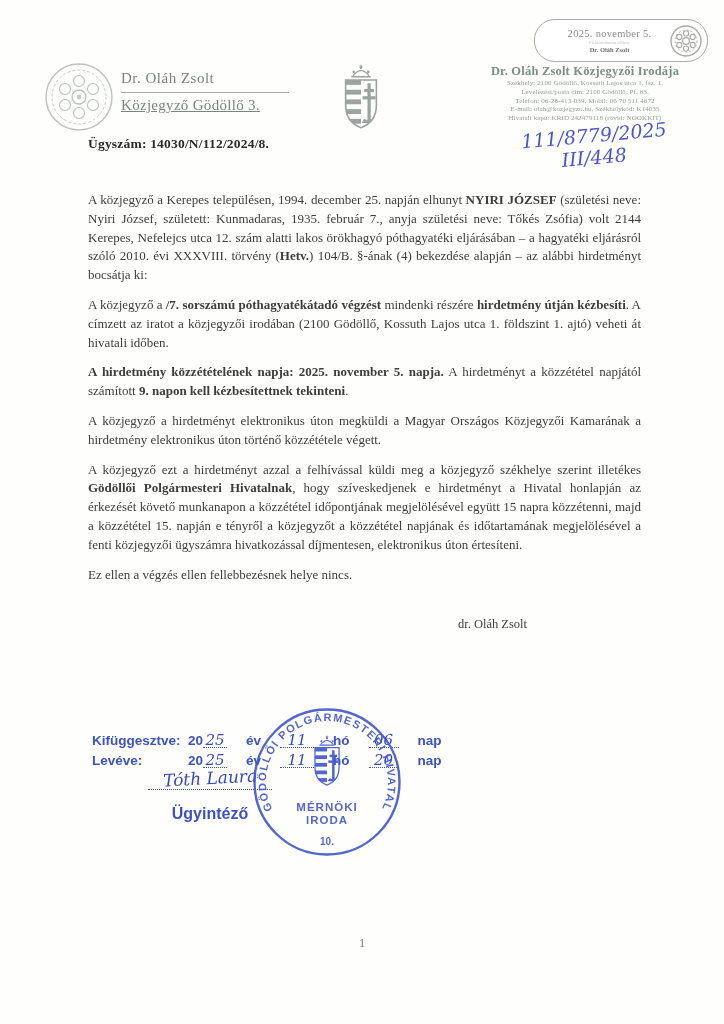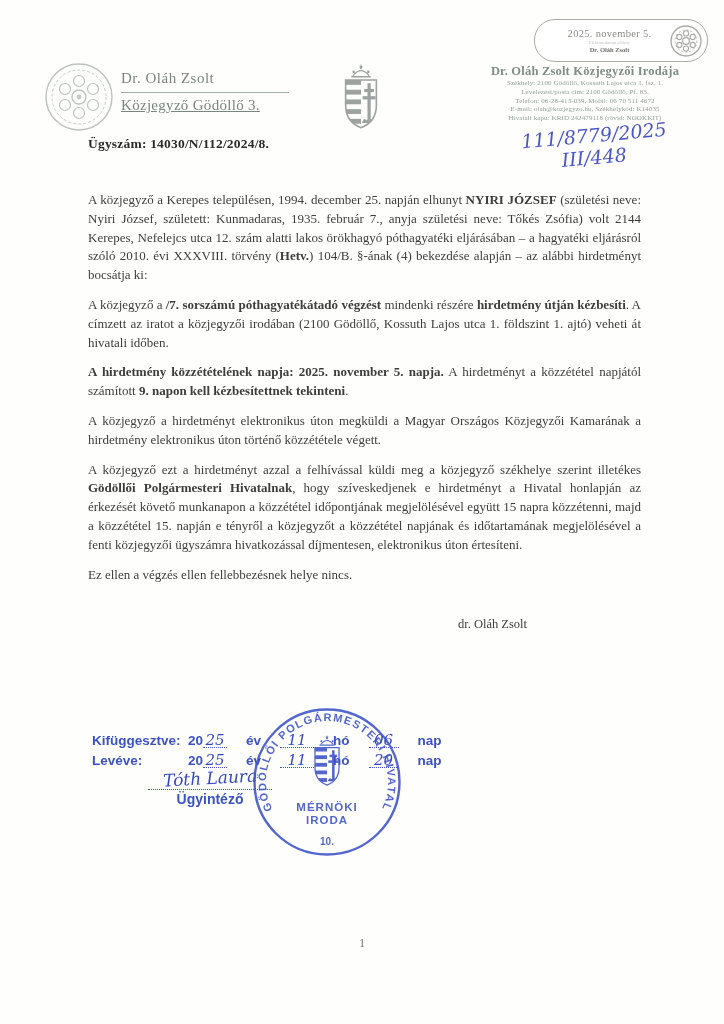--- a/index.html
+++ b/index.html
@@ -47,21 +47,21 @@
   .post-label{display:inline-block;width:96px;padding-left:34px;}
   .dotlead{display:inline-block;border-bottom:1px dotted #3c52c4;text-align:center;line-height:12px;}
   .hw-s{font-family:"DejaVu Serif",serif;font-style:italic;font-weight:normal;color:#3748bf;font-size:15px;}
   .yr{width:24px;} .mo{width:34px;} .dy{width:30px;}
   .unit{margin:0 19px;}
 
   .clerk{position:absolute;left:148px;top:768px;width:124px;text-align:center;}
   .clerk-sig{font-family:"DejaVu Serif",serif;font-style:italic;color:#3748bf;font-size:17px;
              transform:rotate(-3deg);display:inline-block;}
   .clerk-line{border-top:1px dotted #3c52c4;margin-top:1px;}
-  .clerk-label{font-family:"Liberation Sans",sans-serif;font-weight:bold;font-size:14px;color:#3c52c4;margin-top:1px;}
+  .clerk-label{font-family:"Liberation Sans",sans-serif;font-weight:bold;font-size:16px;color:#3c52c4;margin-top:15px;}
 
   .round-stamp{position:absolute;left:251px;top:706px;opacity:.9;}
 
   .page-num{position:absolute;left:0;right:0;top:936px;text-align:center;font-size:12.5px;color:#7a7a7a;}
 </style>
 </head>
 <body>
 
 <div class="page">
 

